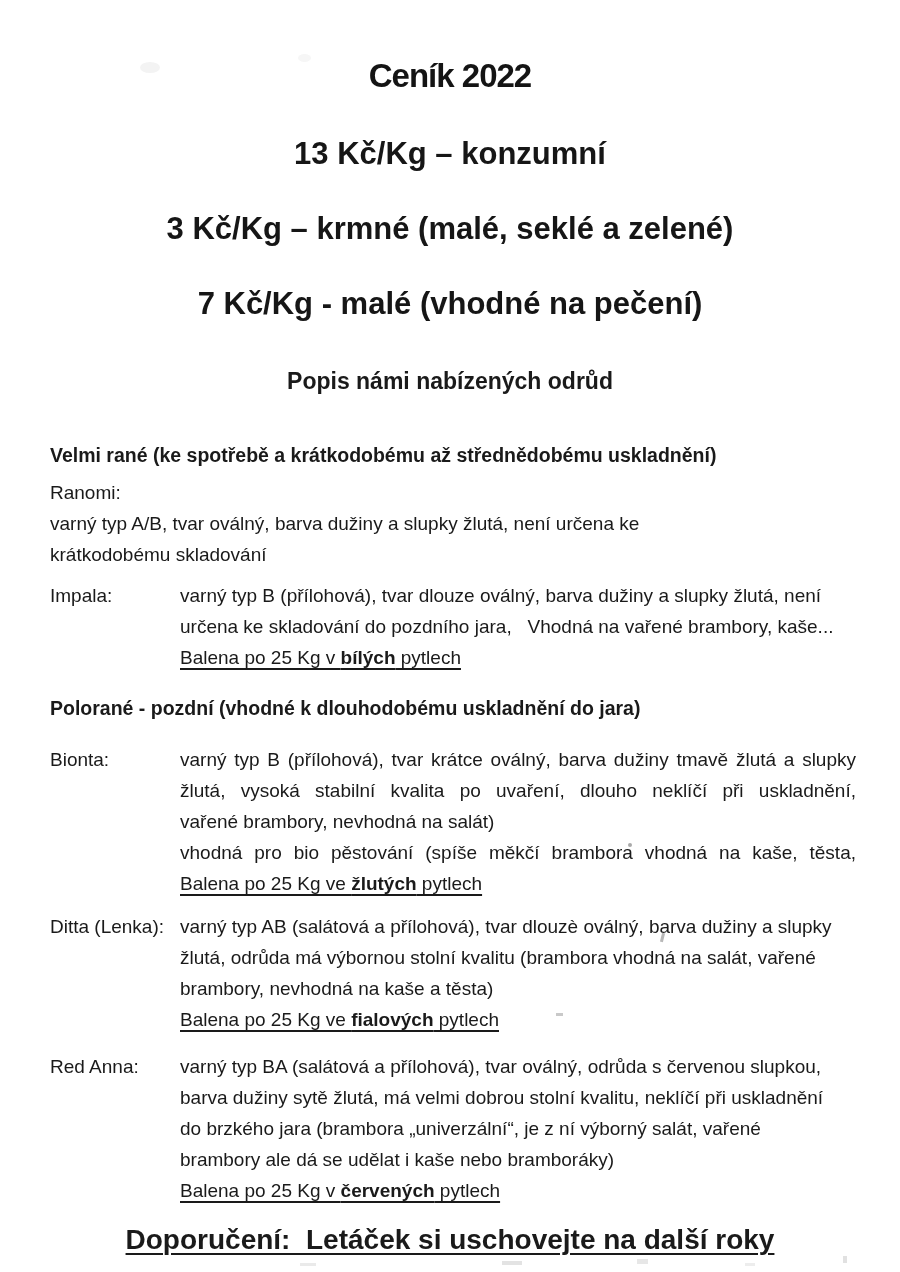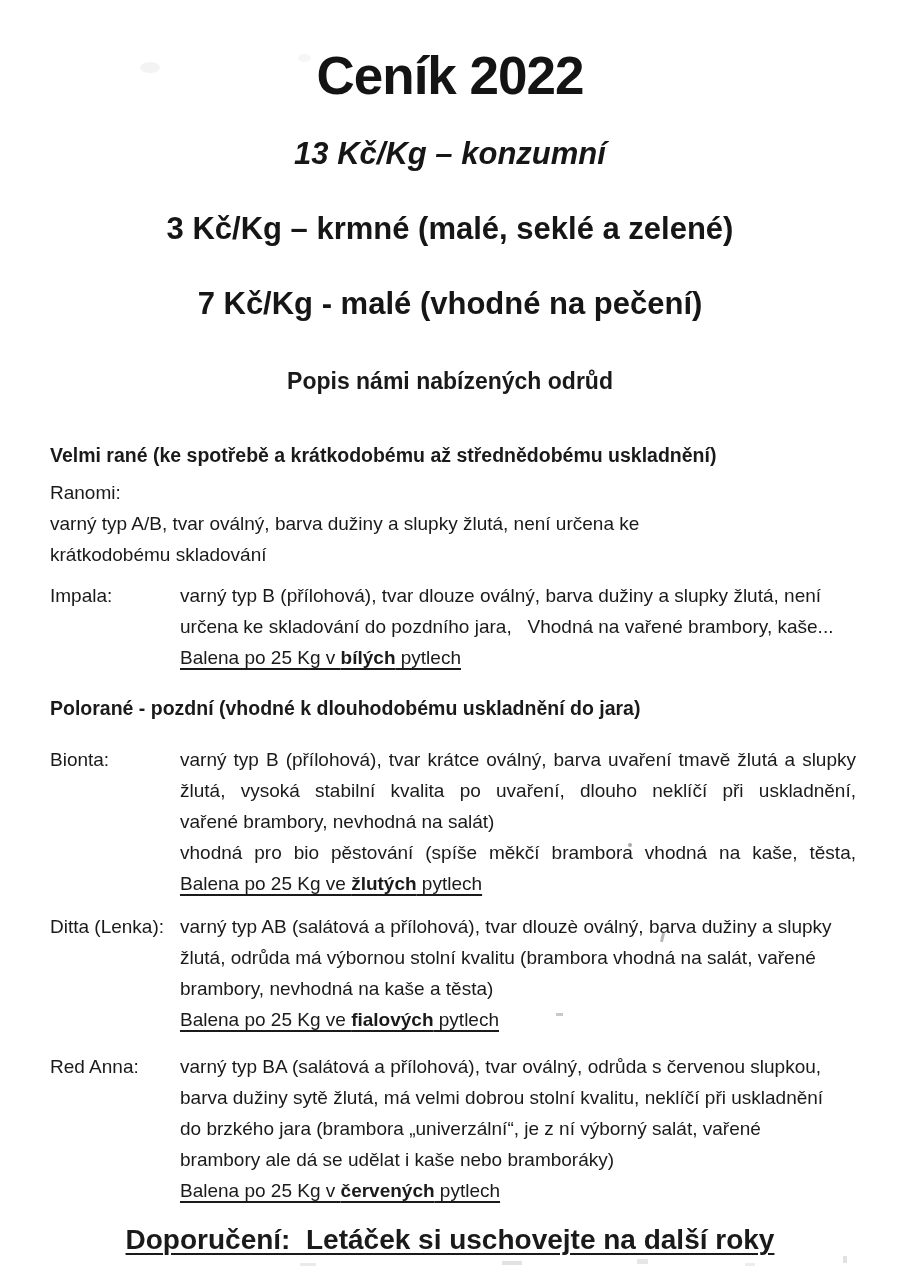--- a/index.html
+++ b/index.html
@@ -10,33 +10,33 @@
     margin: 0 auto;
     background: #ffffff;
     overflow: hidden;
     font-family: "Liberation Sans", sans-serif;
     color: #1a1a1a;
   }
   .title {
     padding-top: 50px;
     text-align: center;
     font-weight: bold;
-    font-size: 53px;
+    font-size: 33px;
     line-height: 52px;
     letter-spacing: -1px;
     color: #141414;
   }
   .price {
     text-align: center;
     font-weight: bold;
     font-size: 31px;
     line-height: 40px;
     color: #161616;
   }
-  .price.p1 { margin-top: 32px; font-style: italic; }
+  .price.p1 { margin-top: 32px; }
   .price.p2 { margin-top: 35px; }
   .price.p3 { margin-top: 35px; }
   .subtitle {
     margin-top: 42px;
     text-align: center;
     font-weight: bold;
     font-size: 23px;
     line-height: 30px;
   }
   .content {
@@ -140,21 +140,21 @@
         <div class="desc-line">určena ke skladování do pozdního jara,   Vhodná na vařené brambory, kaše...</div>
         <div class="packaging"><span>Balena po 25 Kg v </span><span class="bag">bílých</span><span> pytlech</span></div>
       </div>
     </div>
 
     <div class="sec-heading sec2">Polorané - pozdní (vhodné k dlouhodobému uskladnění do jara)</div>
 
     <div class="variety row-bionta">
       <div class="v-name">Bionta:</div>
       <div class="v-desc">
-        <div class="desc-line just">varný typ B (přílohová), tvar krátce oválný, barva uvaření tmavě žlutá a slupky</div>
+        <div class="desc-line just">varný typ B (přílohová), tvar krátce oválný, barva dužiny tmavě žlutá a slupky</div>
         <div class="desc-line just">žlutá, vysoká stabilní kvalita po uvaření, dlouho neklíčí při uskladnění,</div>
         <div class="desc-line">vařené brambory, nevhodná na salát)</div>
         <div class="desc-line just">vhodná pro bio pěstování (spíše měkčí brambora vhodná na kaše, těsta,</div>
         <div class="packaging"><span>Balena po 25 Kg ve </span><span class="bag">žlutých</span><span> pytlech</span></div>
       </div>
     </div>
 
     <div class="variety row-ditta">
       <div class="v-name">Ditta (Lenka):</div>
       <div class="v-desc">

